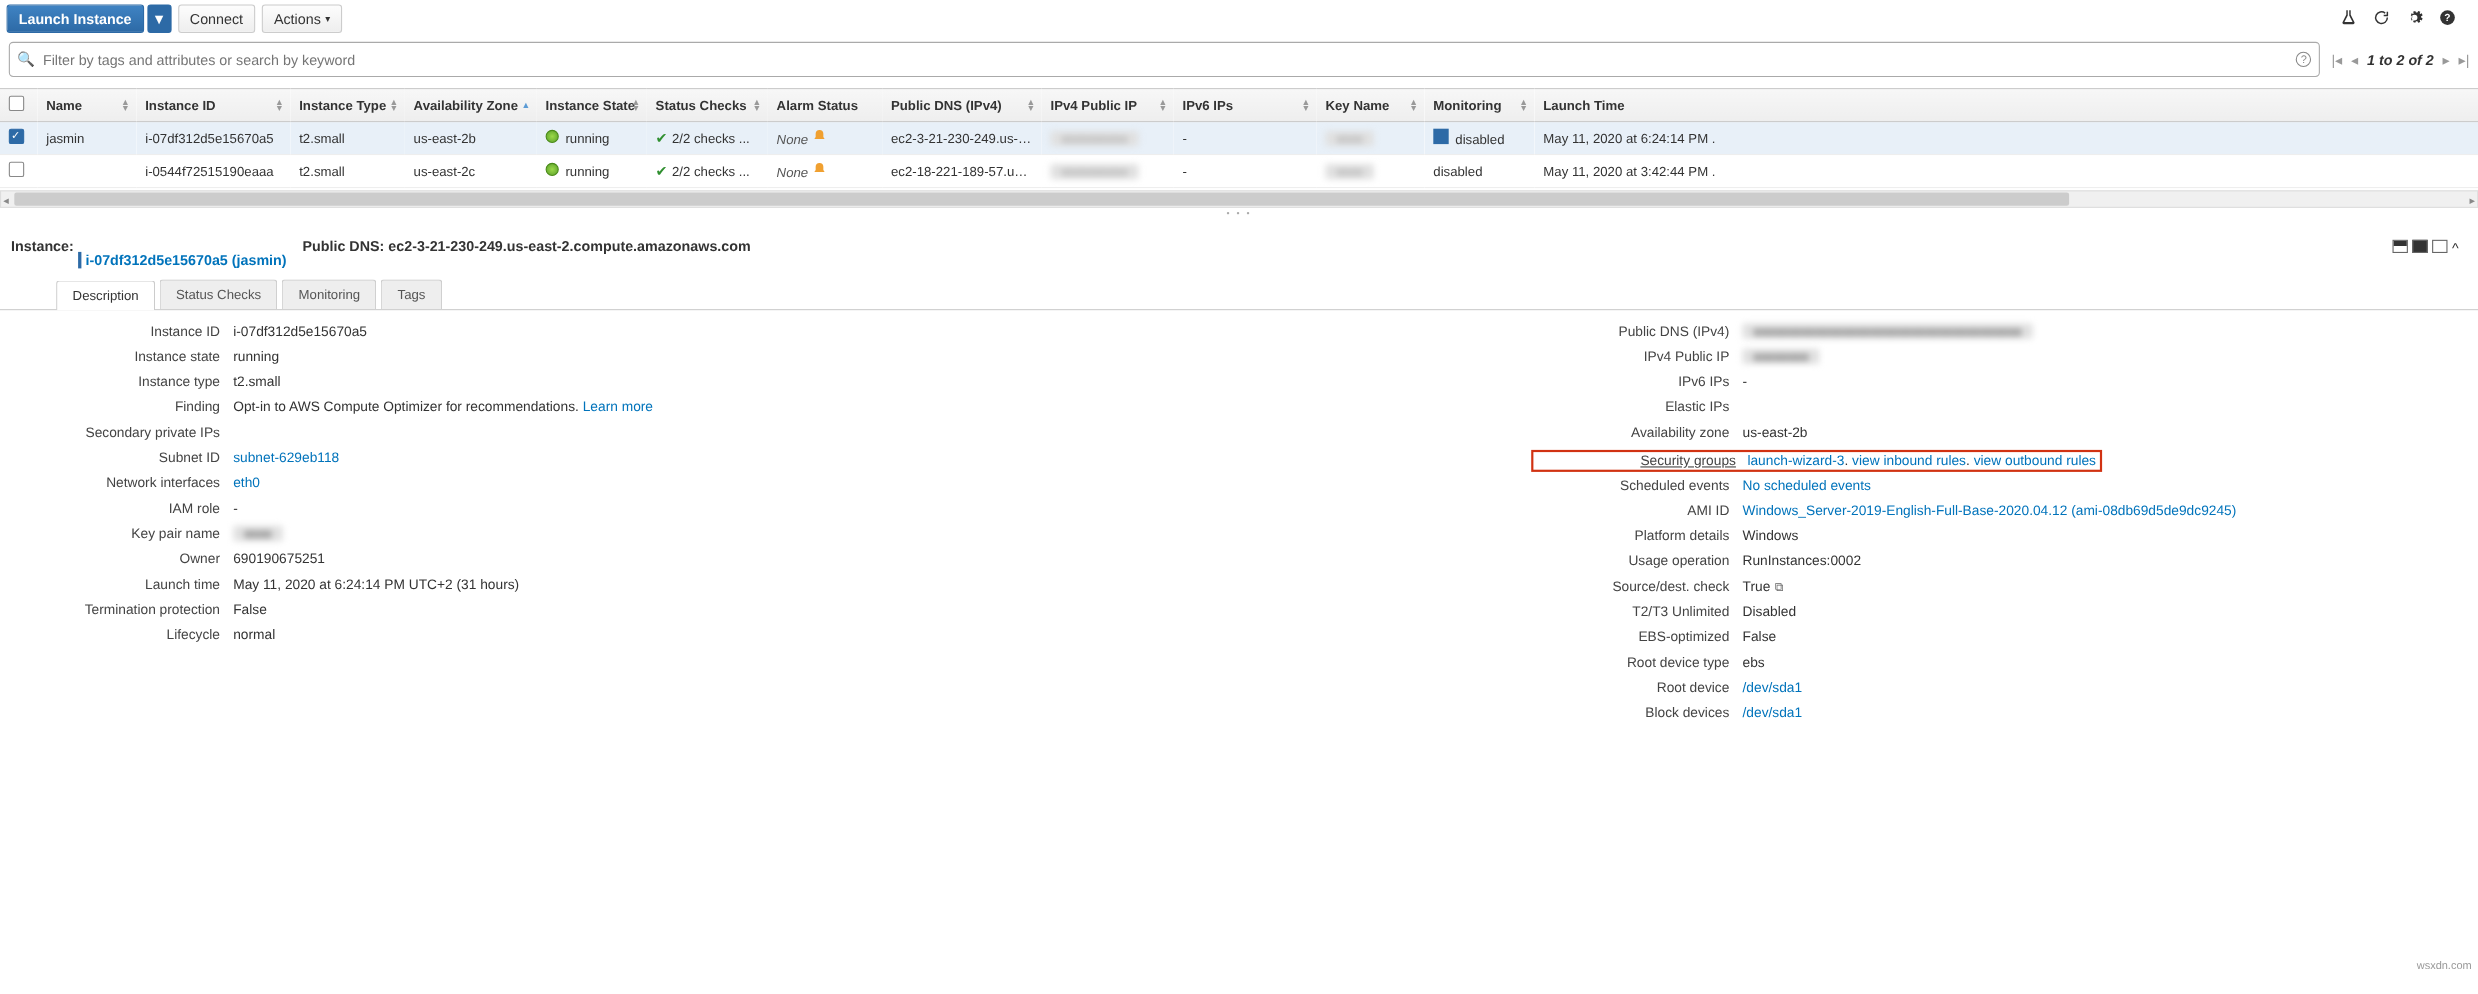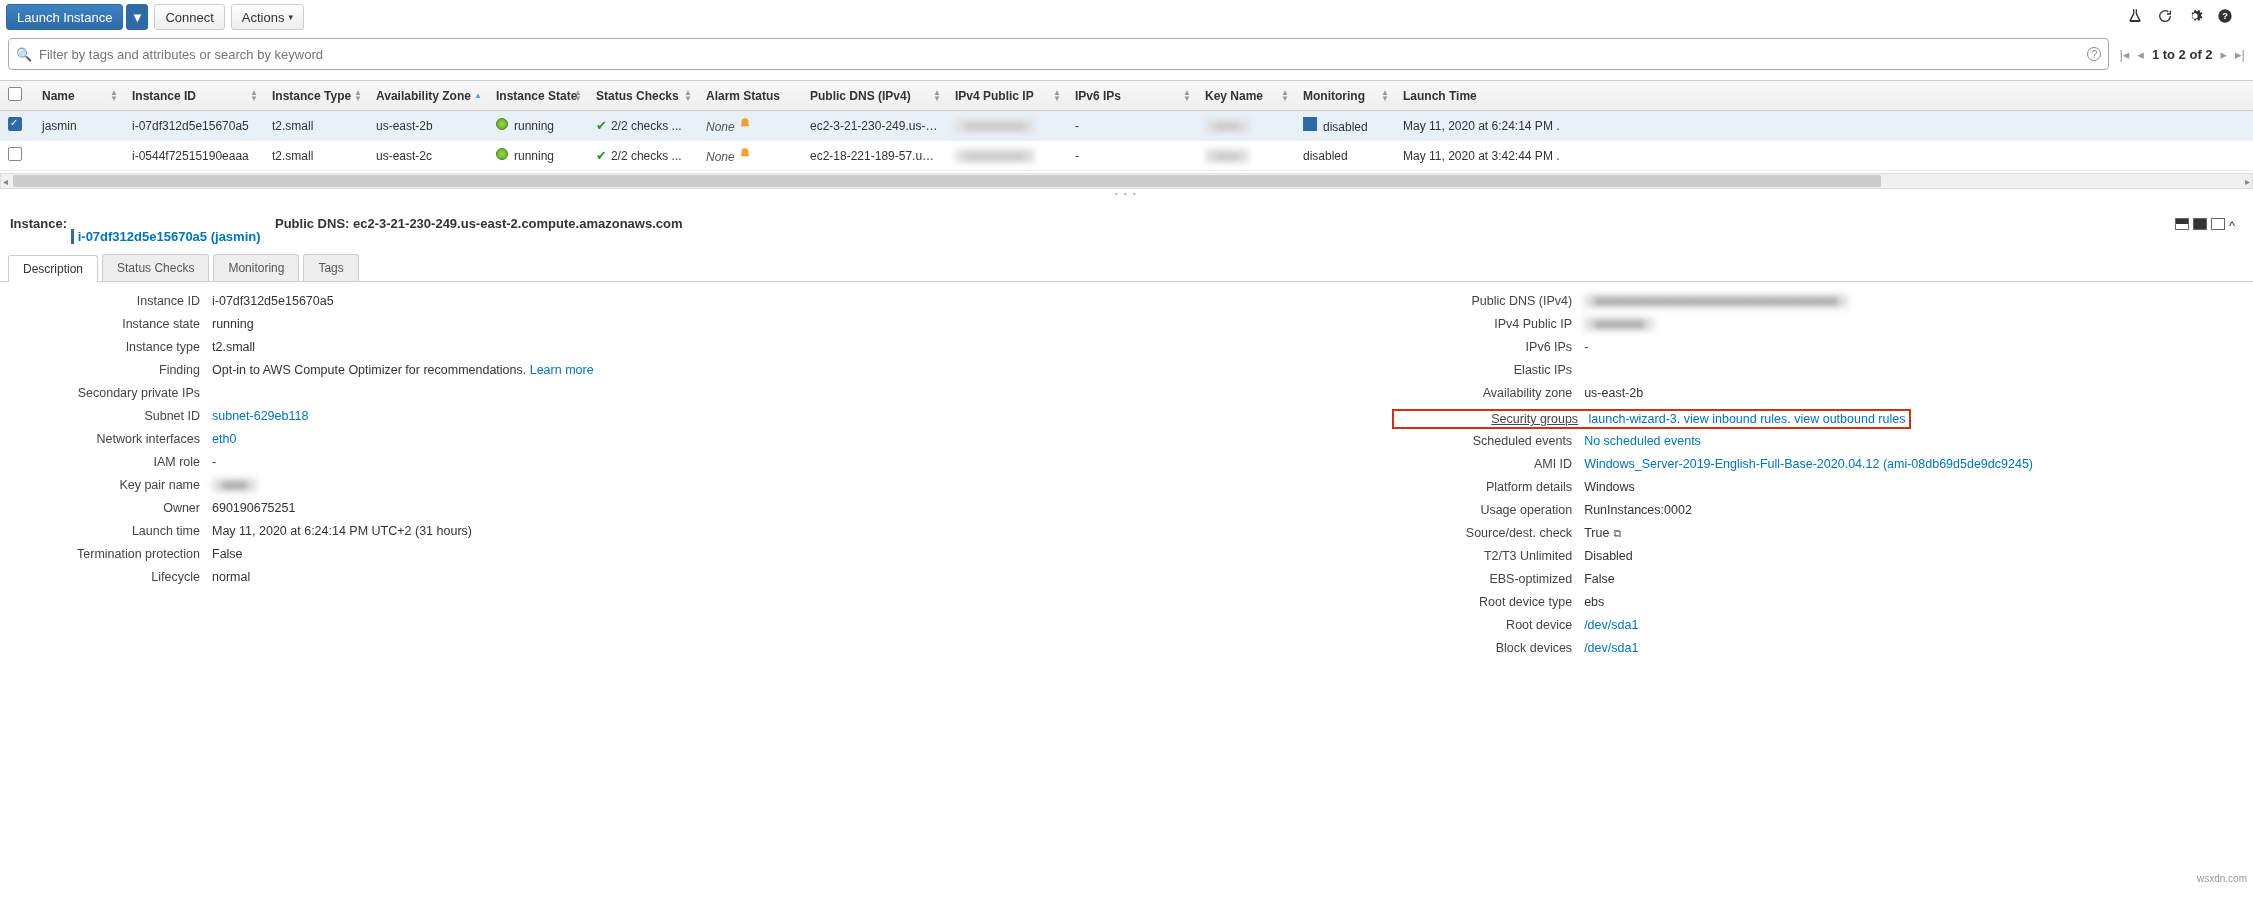--- a/index.html
+++ b/index.html
@@ -1,30 +1,30 @@
 <!DOCTYPE html>
 <html><head>
 <meta charset="utf-8">
 <style>
 * { box-sizing: border-box; margin: 0; padding: 0; font-family: "Helvetica Neue", Arial, sans-serif; }
 body { font-size: 13px; color: #333; background: #fff; overflow-x: hidden; }
 .toolbar { display: flex; align-items: center; padding: 4px 6px; gap: 6px; }
 .btn { display: inline-flex; align-items: center; justify-content: center; border: 1px solid #ccc; background: linear-gradient(#fdfdfd,#eee); color: #333; padding: 3px 10px; border-radius: 3px; font-size: 13px; cursor: pointer; height: 26px; }
-.btn-primary { background: linear-gradient(#3f83c3,#2d6aa6); border-color: #2d6aa6; color: #fff; font-weight: normal; }
+.btn-primary { background: linear-gradient(#3f83c3,#2d6aa6); border-color: #2d6aa6; color: #fff; font-weight: bold; }
 .btn-primary-split { background: #2d6aa6; border-color: #2d6aa6; color: #fff; margin-left: -3px; width: 22px; }
 .caret-down { font-size: 9px; margin-left: 4px; }
 .right-icons { margin-left: auto; display: flex; gap: 14px; align-items: center; padding-right: 14px; color: #444; }
 .right-icons svg { width: 16px; height: 16px; cursor: pointer; }
 .filter-row { display: flex; align-items: center; padding: 4px 8px 10px 8px; gap: 10px; }
 .search-wrap { flex: 1; position: relative; }
 .search-input { width: 100%; height: 32px; border: 1px solid #aaa; border-radius: 4px; padding: 4px 30px 4px 30px; font-size: 13px; color: #333; }
 .search-wrap .mag { position: absolute; left: 8px; top: 50%; transform: translateY(-50%); color: #888; }
 .search-wrap .help { position: absolute; right: 8px; top: 50%; transform: translateY(-50%); width: 14px; height: 14px; border: 1px solid #888; border-radius: 50%; color: #888; font-size: 10px; display:flex; align-items:center; justify-content:center; }
 .pager { display: flex; align-items: center; gap: 8px; color: #999; font-size: 13px; }
-.pager .page-text { color: #333; font-weight: bold; }
+.pager .page-text { color: #333; font-weight: bold; font-style: italic; }
 .pager span { cursor: pointer; }
 .table-wrap { position: relative; }
 .grid { width: 100%; border-collapse: collapse; table-layout: fixed; }
 .grid th, .grid td { text-align: left; padding: 6px 8px; white-space: nowrap; overflow: hidden; text-overflow: ellipsis; font-size: 12px; }
 .grid thead th { background: linear-gradient(#f7f7f7,#eee); border-top: 1px solid #ccc; border-bottom: 1px solid #ccc; color: #333; font-weight: bold; position: relative; }
 .grid thead th .sort { position: absolute; right: 6px; top: 50%; transform: translateY(-50%); font-size: 8px; color: #999; line-height: 6px; }
 .grid tbody tr { border-bottom: 1px solid #eee; height: 28px; }
 .grid tbody tr.selected { background: #e8f0f8; }
 .chk { width: 14px; height: 14px; border: 1px solid #888; border-radius: 2px; display: inline-block; background: #fff; }
 .chk.checked { background: #2d6aa6; border-color: #2d6aa6; position: relative; }
@@ -38,21 +38,21 @@
 .hscroll .thumb { position:absolute; left:12px; top:1px; height:12px; width:83%; background:#ccc; border-radius:2px; }
 .hscroll .arrow { position:absolute; top:2px; font-size:10px; color:#888; }
 .splitter { height: 8px; background: #fff; display:flex; justify-content:center; align-items:center; color:#aaa; font-size:8px; letter-spacing:2px; }
 .details-header { display:flex; align-items:center; padding: 6px 10px; font-size:13px; }
 .details-header b { font-weight: bold; }
 .blue-text { color:#0073bb;margin-top:26px; }
 .details-header .panel-icons { margin-left:auto; display:flex; gap:4px; }
 .panel-icons span { width:14px; height:12px; border:1px solid #666; display:inline-block; }
 .tabs { display:flex; border-bottom:1px solid #ccc; padding-left:8px; }
 .tab { padding:6px 14px; background:#eee; border:1px solid #ccc; border-bottom:none; margin-right:4px; margin-top:4px; border-radius:3px 3px 0 0; font-size:12px; color:#555; cursor:pointer; }
-.tab.active { background:#fff; color:#333; font-weight:normal; position:relative; top:1px; }
+.tab.active { background:#fff; color:#333; font-weight:normal; position:relative; top:1px;margin-left:43px; }
 .desc-body { display:flex; padding: 12px 20px 20px 20px; gap: 40px; }
 .desc-col { display:flex; flex-direction:column; gap:5px; }
 .desc-row { display:flex; gap: 12px; font-size:12.5px; align-items:baseline; min-height:18px;}
 .desc-label { width: 180px; text-align:right; color:#444; }
 .desc-val { color:#333; }
 .desc-val a, .link { color:#0073bb; text-decoration:none; cursor:pointer; }
 .sg-box { border: 2px solid #d13212; padding: 1px 4px; display:inline; }
 .copy-icon { font-size:11px; color:#666; margin-left:4px; }
 .italic { font-style: italic; color:#555; }
 .watermark { position:fixed; right:6px; bottom:20px; font-size:10px; color:#999; }

